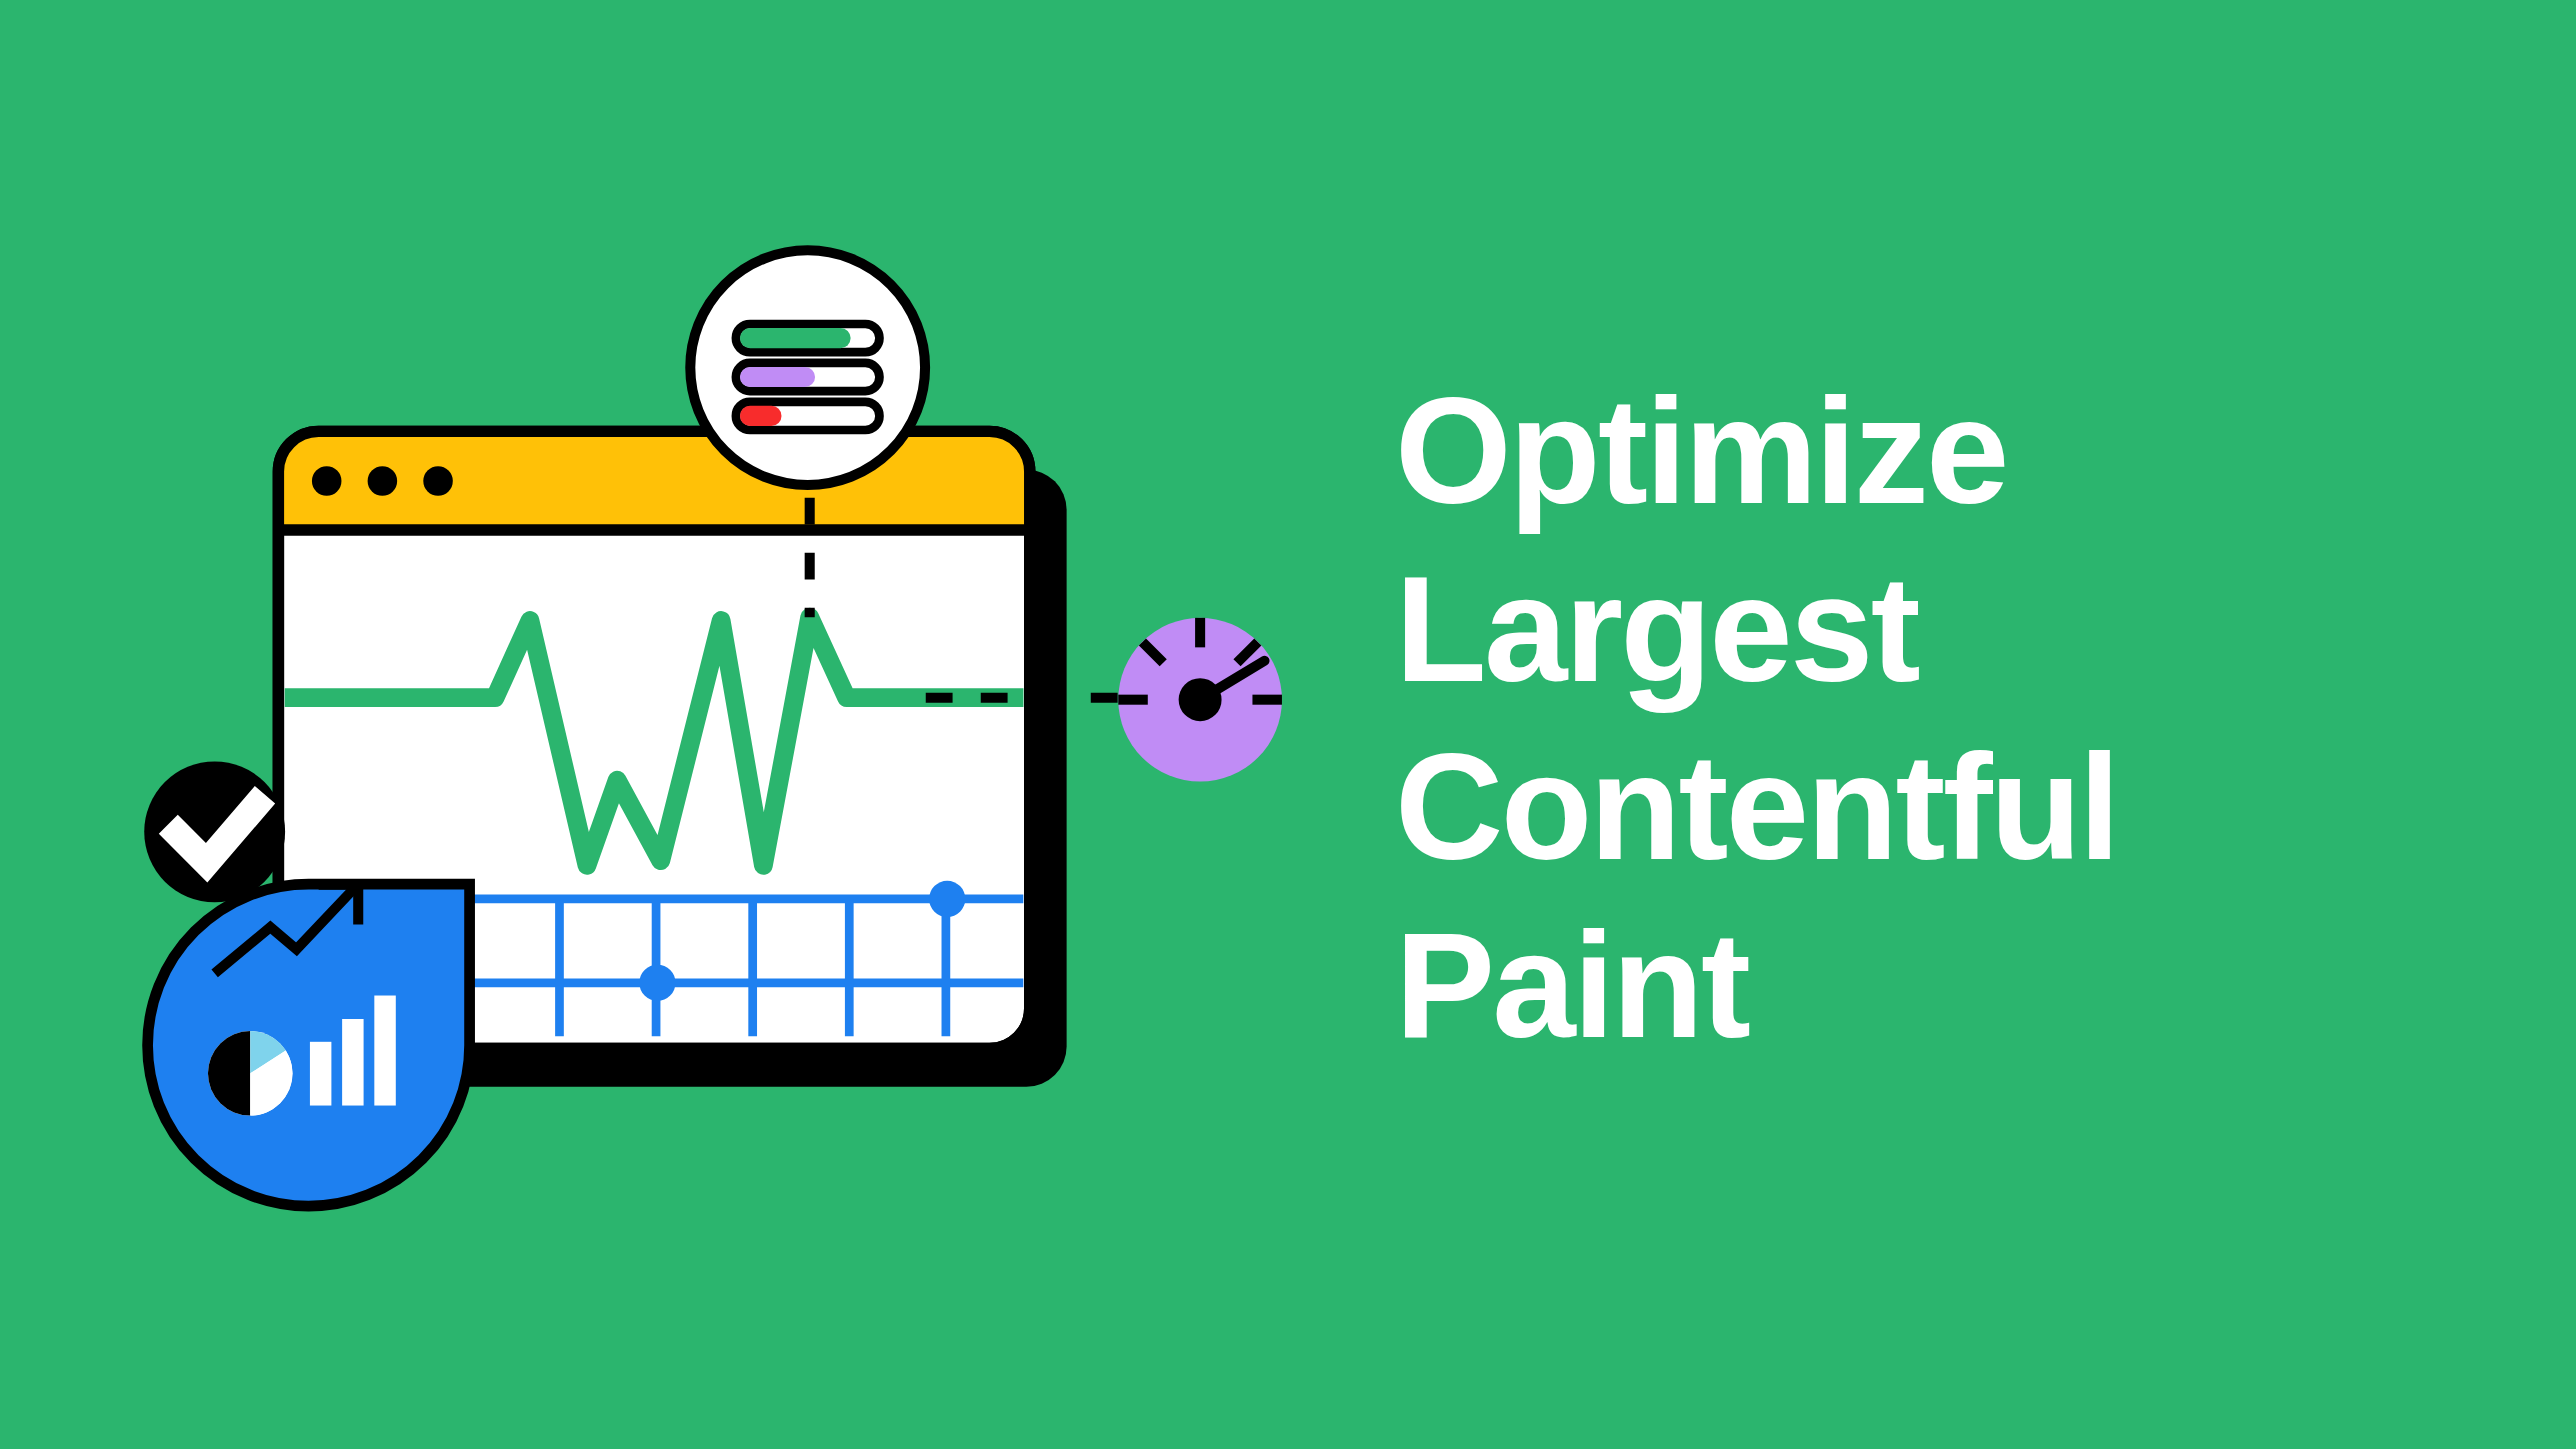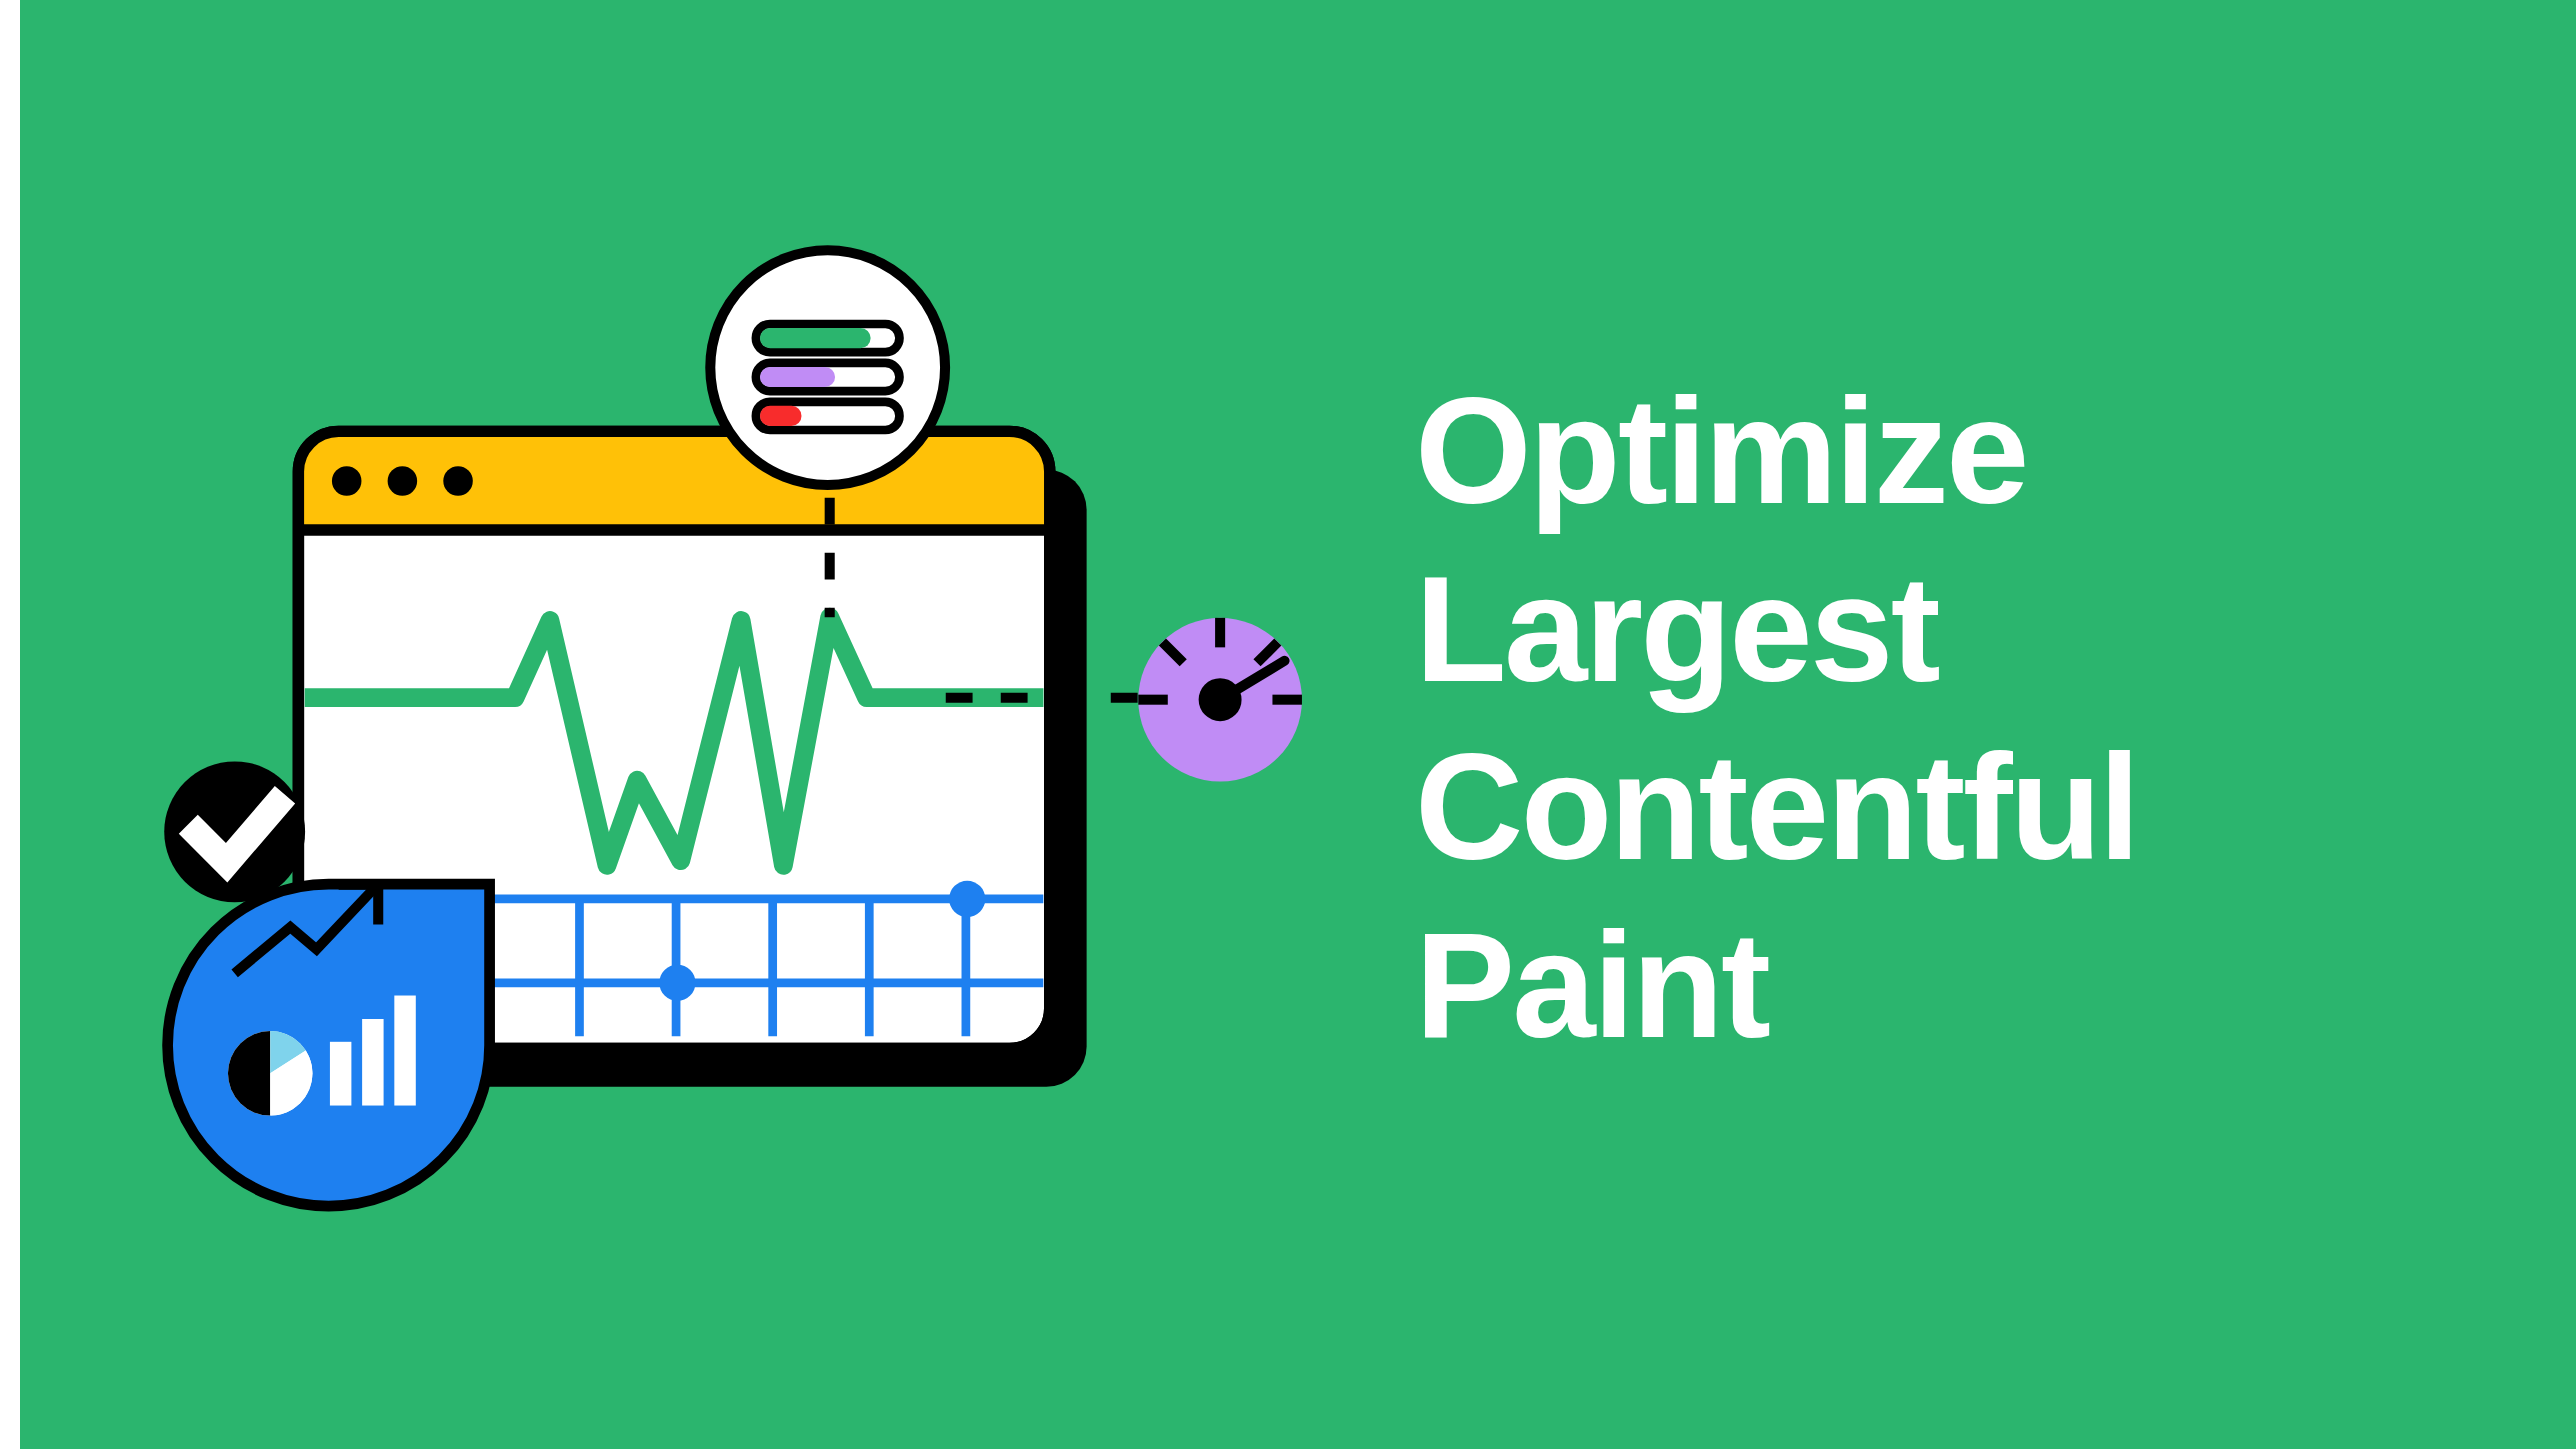--- a/index.html
+++ b/index.html
@@ -6,21 +6,20 @@
   * { margin:0; padding:0; box-sizing:border-box; }
   html, body {
     width:2576px; height:1449px;
     overflow:hidden;
     font-family:"Liberation Sans", sans-serif;
   }
   #stage {
     position:relative;
     width:2132px; height:1449px;
     background:#2BB56E;
-    margin-left:20px;
   }
   #art {
     position:absolute;
     left:0; top:0;
     width:2576px; height:1449px;
   }
   .headline {
     position:absolute;
     left:1395px;
     top:362px;

